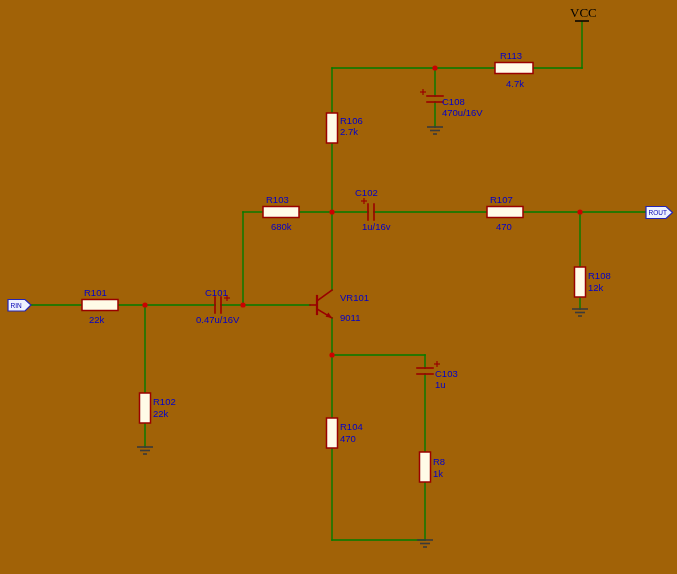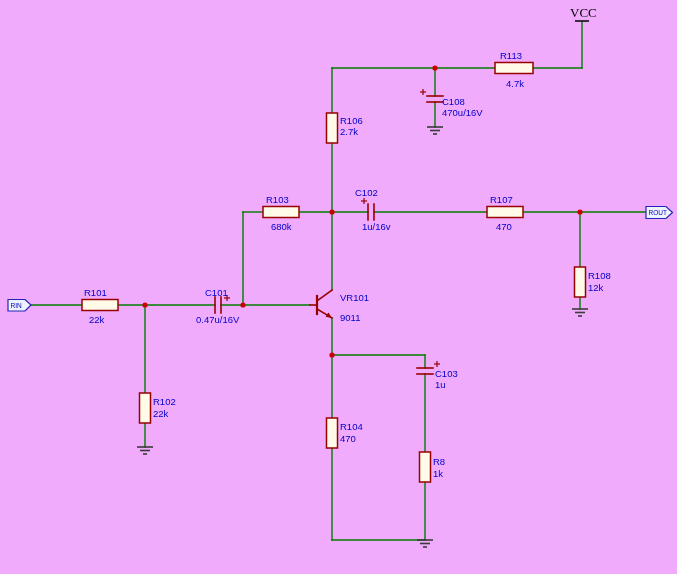--- a/index.html
+++ b/index.html
@@ -1,16 +1,16 @@
 <!DOCTYPE html>
 <html><head>
 <meta charset="utf-8">
 <style>
   html,body{margin:0;padding:0;background:#ffffff;}
-  .stage{position:relative;width:677px;height:574px;background:#f0abfc;overflow:hidden;}
+  .stage{position:relative;width:677px;height:574px;background:#a16207;overflow:hidden;}
   svg{display:block;}
   .wire{stroke:#007c00;stroke-width:1.4;fill:none;stroke-linecap:square;}
   .sym{stroke:#990000;stroke-width:1.6;fill:none;stroke-linecap:square;}
   .symthick{stroke:#990000;stroke-width:2.2;fill:none;stroke-linecap:square;}
   .res{stroke:#990000;stroke-width:1.5;fill:#fffbe8;}
   .plus{stroke:#990000;stroke-width:1.2;}
   .lbl{font:9.5px "Liberation Sans",sans-serif;fill:#0000cc;}
   .port{stroke:#2424b4;stroke-width:1.2;fill:#eef2ff;}
   .porttxt{font:6.5px "Liberation Sans",sans-serif;fill:#0000b4;}
   .vcctxt{font:13px "Liberation Serif",serif;fill:#000000;}

